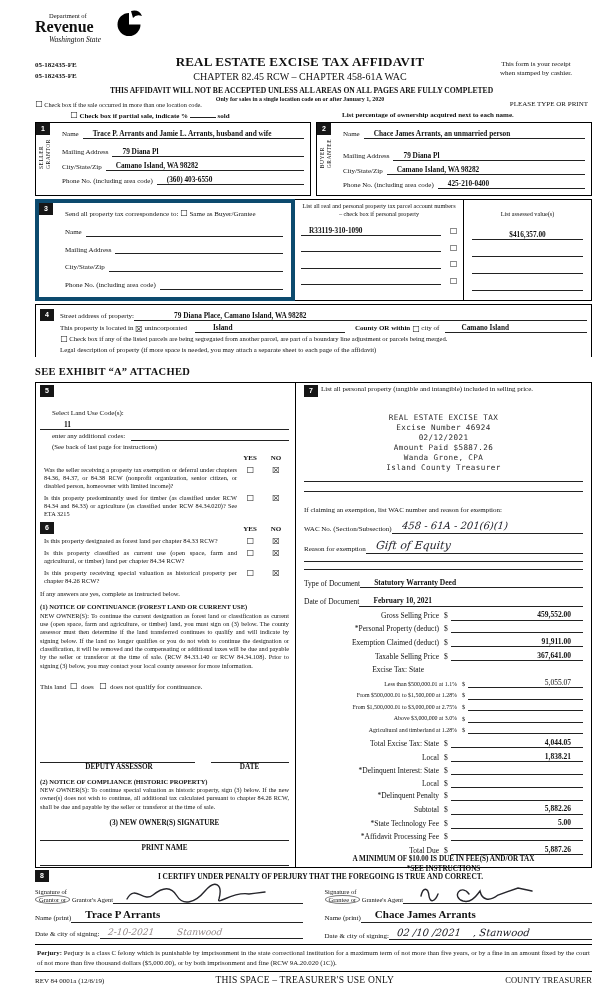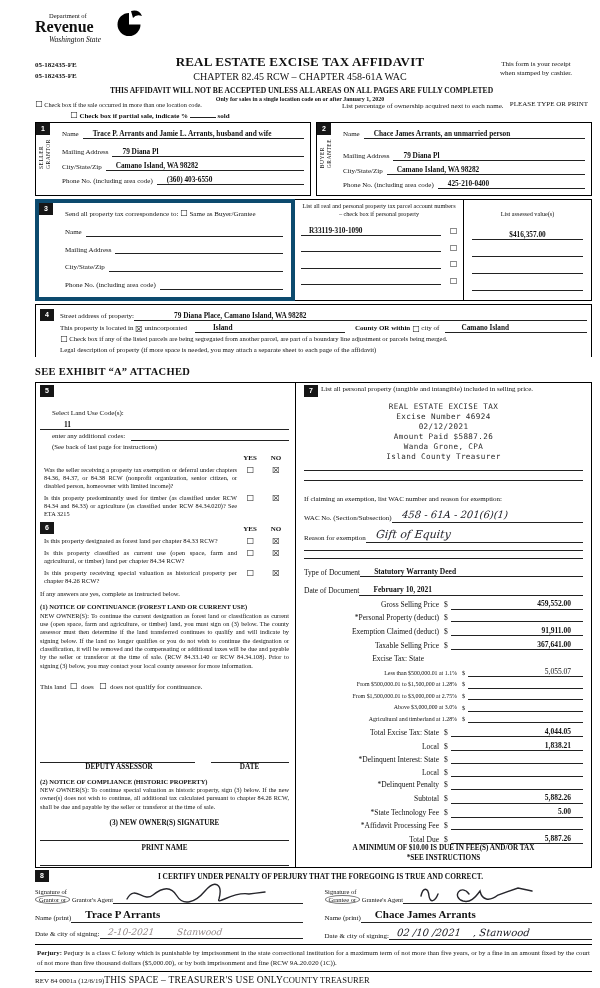--- a/index.html
+++ b/index.html
@@ -30,21 +30,21 @@
   .codes { position:absolute; left:35px; top:60px; font-size:7px; font-weight:bold; line-height:1.5; }
   .title-block { position:absolute; left:110px; width:380px; top:54px; text-align:center; }
   .title { font-size:13px; font-weight:bold; letter-spacing:0.2px; }
   .subtitle { font-size:10px; margin-top:1px; }
   .warn { font-size:7.6px; font-weight:bold; margin-top:2px; white-space:nowrap; }
   .only-note { font-size:6px; font-weight:bold; margin-top:1px; }
   .receipt-note { position:absolute; right:10px; top:60px; width:108px; font-size:7px; text-align:center; line-height:1.3; }
   .checkline1 { position:absolute; left:35px; top:100px; font-size:6.3px; }
   .please-type { position:absolute; right:12px; top:100px; font-size:7px; }
   .checkline2 { position:absolute; left:70px; top:111px; font-size:7px; font-weight:bold; }
-  .ownership-note { position:absolute; left:330px; top:102px; font-size:7px; font-weight:normal;padding-left:12px; }
+  .ownership-note { position:absolute; left:330px; top:111px; font-size:7px; font-weight:bold;padding-left:12px; }
   
   .row { display:flex; margin:0 8px 0 35px; }
   .party-row { height:74px; gap:5px; }
   .pbox { position:relative; flex:1; border:1px solid #000; padding:2px 6px 2px 26px; }
   .pbox .tab { position:absolute; left:0; top:0; }
   .side-label { position:absolute; left:2px; top:16px; display:flex; }
   .side-label span {
     writing-mode:vertical-rl; transform:rotate(180deg);
     font-size:5.5px; letter-spacing:0.5px; font-family:"Liberation Serif",serif;
   }
@@ -88,21 +88,21 @@
   .dep-lines .l1 { flex:2; border-bottom:1px solid #222; }
   .dep-lines .l2 { flex:1; border-bottom:1px solid #222; }
   .dep-labels { display:flex; gap:12px; font-weight:bold; font-size:7.2px; }
   .dep-labels span { text-align:center; }
   .dep-labels .l1 { flex:2; } .dep-labels .l2 { flex:1; }
   .center { text-align:center; }
   .sigline { border-bottom:1px solid #222; margin-top:12px; }
   
   .s7-head { display:flex; gap:3px; }
   .s7-head .txt { font-size:7px; line-height:1.25; }
-  .stamp { text-align:center; font-family:"DejaVu Sans Mono", monospace; font-size:7.6px; color:#2a2a2a; letter-spacing:0.4px; line-height:1.3; margin-top:5px; }
+  .stamp { text-align:center; font-family:"DejaVu Sans Mono", monospace; font-size:7.6px; color:#2a2a2a; letter-spacing:0.4px; line-height:1.3; margin-top:16px; }
   .blankline { border-bottom:1px solid #222; margin-top:9px; }
   .exnote { font-size:7px; margin-top:14px; }
   .hand { font-family:"DejaVu Serif", serif; font-style:italic; display:inline-block; transform:skewX(-6deg); }
   .wacrow { display:flex; align-items:flex-end; margin-top:5px; font-size:7px; }
   .wacrow .hv { flex:1; border-bottom:1px solid #222; font-size:9.5px; padding-left:10px; color:#1a1a1a; }
   .docrow { display:flex; align-items:flex-end; margin-top:8px; font-size:7.5px; }
   .docrow .dv { flex:1; border-bottom:1px solid #222; font-weight:bold; padding-left:14px; }
   .mrow { display:flex; align-items:flex-end; margin-top:3.5px; font-size:7.5px; }
   .mlabel { width:140px; text-align:right; padding-right:5px; white-space:nowrap; }
   .dollar { padding-right:3px; }
@@ -122,21 +122,21 @@
   .sig-draw { flex:1; border-bottom:1px solid #222; position:relative; height:20px; }
   .sig-draw svg { position:absolute; bottom:-3px; left:8px; }
   .nprow { display:flex; align-items:flex-end; margin-top:4px; font-size:7px; }
   .nprow .nv { flex:1; border-bottom:1px solid #222; font-weight:bold; font-size:11px; padding-left:14px; }
   .dcrow { display:flex; align-items:flex-end; margin-top:4px; font-size:7px; }
   .dcrow .dcv { flex:1; border-bottom:1px solid #222; padding-left:8px; }
   .hand-gray { color:#978c8c; font-size:9px; }
   .hand-ink { color:#22222a; font-size:10px; }
   
   .perjury { margin:4px 8px 0 35px; border-top:1px solid #000; border-bottom:1px solid #000; padding:3px 2px 4px 2px; font-size:6.8px; line-height:1.35; text-align:justify; }
-  .bottom-row { display:flex; align-items:baseline; margin:3px 8px 0 35px; }
+  .bottom-row { display:flex; align-items:baseline; justify-content:space-between; margin:3px 8px 0 35px; }
   .rev { font-size:7px; }
   .treas-space { font-size:9.5px; letter-spacing:0.2px; }
   .county-treas { font-size:8.5px; }
 </style>
 </head>
 <body>
 
 <div class="page">
 
   <div class="header">

